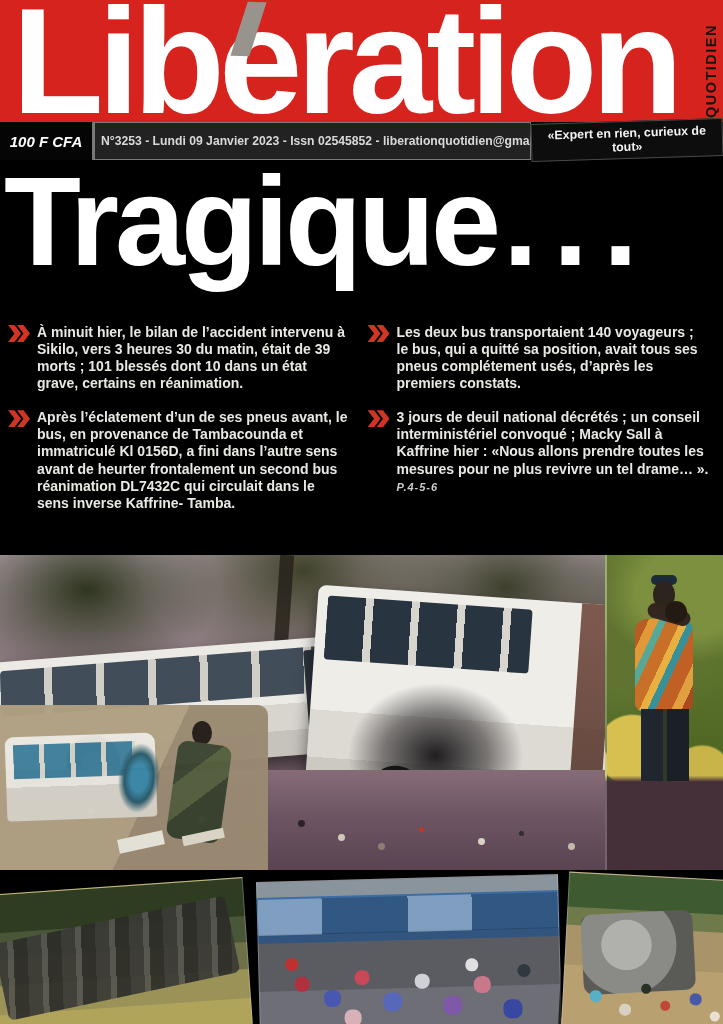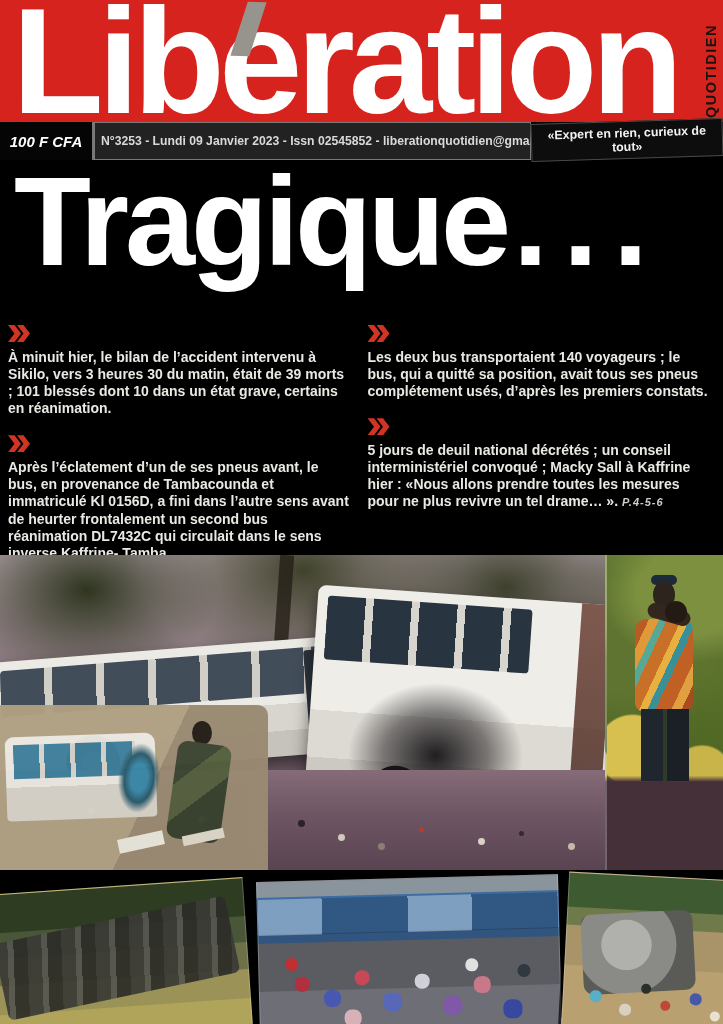--- a/index.html
+++ b/index.html
@@ -26,28 +26,28 @@
            border-right:2px solid #777; }
   .issue { flex:1; background:#222; border:1px solid #7a7a7a; color:#d9d9d9;
            font-size:12.2px; font-weight:700; display:flex; align-items:center;
            padding:0 6px; white-space:nowrap; overflow:hidden; }
   .slogan { width:192px; background:#0d0d0d; border:1px solid #4a4a4a; color:#f2f2f2;
             font-size:12.4px; font-weight:700; display:flex; align-items:center;
             justify-content:center; transform:rotate(-1.8deg) translateY(-1px); }
 
   
   .headline-block { height:148px; background:#000; overflow:hidden; }
-  .headline-block h1 { margin:0; padding:2px 0 0 14px; font-size:126px; line-height:.95;
+  .headline-block h1 { margin:0; padding:2px 0 0 4px; font-size:126px; line-height:.95;
                        letter-spacing:-4px; color:#fff; font-weight:700; white-space:nowrap; }
   .dots { letter-spacing:15px; margin-left:6px; }
 
   
   .summary { height:247px; background:#000; display:flex; gap:18px; padding:16px 14px 0 8px; overflow:hidden; }
   .col { flex:1; }
-  .bullet { display:flex; gap:7px; margin-bottom:17px;flex-direction:column; }
+  .bullet { display:flex; gap:7px; margin-bottom:17px; }
   .chev { display:flex; flex:0 0 auto; margin-top:1px; }
   .chev i { display:block; width:13px; height:17px; background:#d03524;
             clip-path:polygon(0 0,50% 0,100% 50%,50% 100%,0 100%,50% 50%); }
   .chev i + i { margin-left:-4px; }
   .btext { color:#e9e8e3; font-size:14px; line-height:1.22; font-weight:700; }
   .pageref { font-style:italic; font-size:11px; color:#cfcec8; letter-spacing:1px; }
 
   
   .photo-main { position:relative; height:315px; overflow:hidden;
     background:linear-gradient(180deg,#b6a6ae 0%,#9b8a90 20%,#7d6a72 48%,#6a5660 72%,#5a4750 100%); }
@@ -190,21 +190,21 @@
             <i></i>
             <i></i>
           </span>
         <p class="btext">Les deux bus transportaient 140 voyageurs ; le bus, qui a quitté sa position, avait tous ses pneus complétement usés, d’après les premiers constats.</p>
       </div>
       <div class="bullet">
         <span class="chev">
             <i></i>
             <i></i>
           </span>
-        <p class="btext"><span>5 jours de deuil national décrétés ; un conseil interministériel convoqué ; Macky Sall à Kaffrine hier : «Nous allons prendre toutes les mesures pour ne plus revivre un tel drame… ».</span> <span class="pageref">P.4-5-6</span></p>
+        <p class="btext"><span>3 jours de deuil national décrétés ; un conseil interministériel convoqué ; Macky Sall à Kaffrine hier : «Nous allons prendre toutes les mesures pour ne plus revivre un tel drame… ».</span> <span class="pageref">P.4-5-6</span></p>
       </div>
     </div>
   </section>
 
   <section class="photo-main">
     <div class="trees"></div>
     <div class="trunk"></div>
     <div class="bus bus-l">
       <div class="win-l"></div>
       <div class="door-l"></div>

